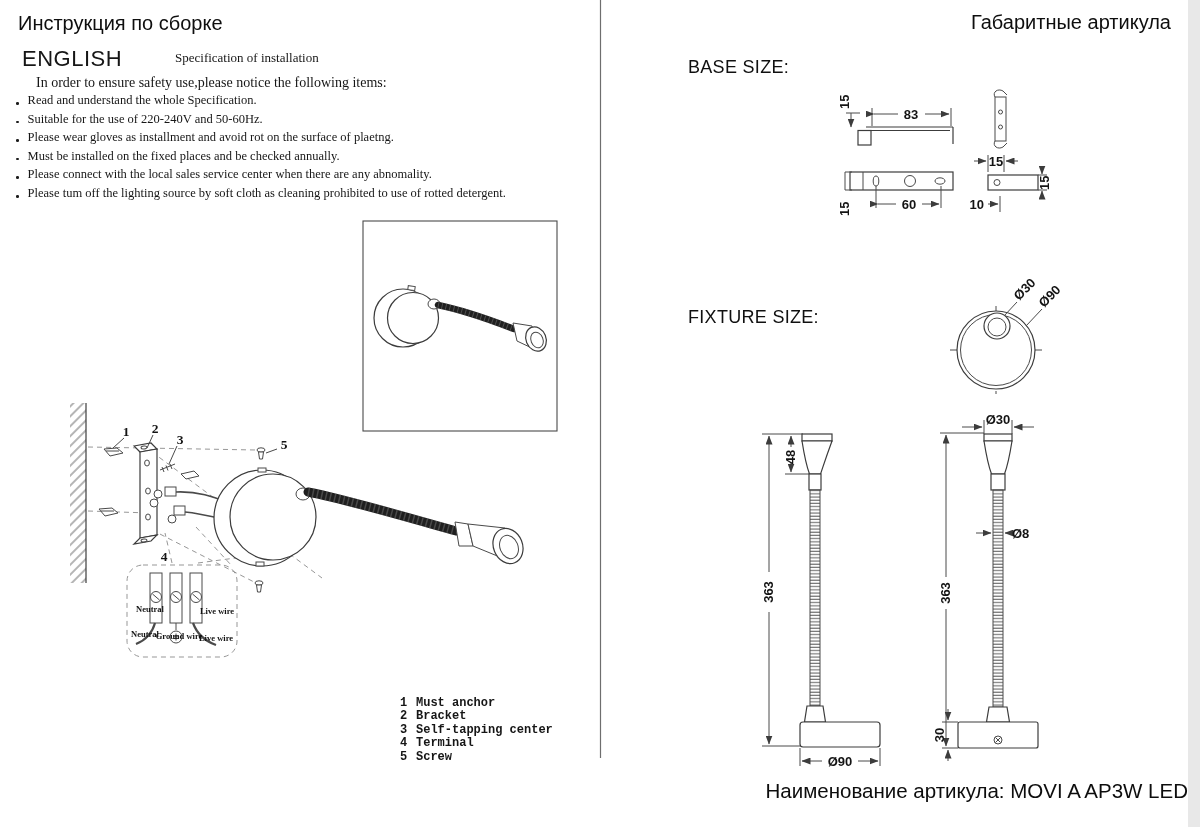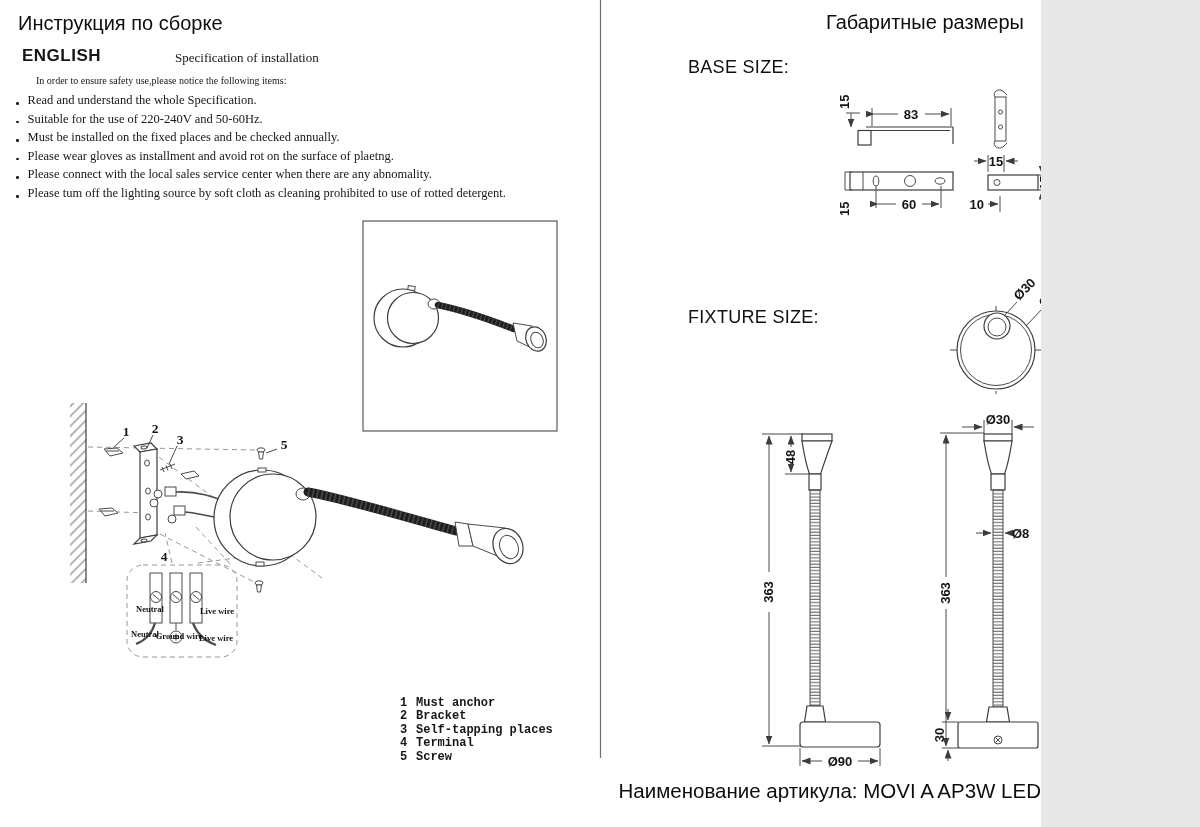--- a/index.html
+++ b/index.html
@@ -1,22 +1,22 @@
 <!DOCTYPE html>
 <html><head>
 <meta charset="utf-8">
 <style>
   html,body{margin:0;padding:0;background:#e8e8e8;}
-  .page{position:relative;width:1041px;height:827px;background:#ffffff;overflow:hidden;
+  .page{position:relative;width:1188px;height:827px;background:#ffffff;overflow:hidden;
         font-family:"Liberation Sans",sans-serif;color:#161616;}
   .abs{position:absolute;}
   .h-ru{font-size:20px;color:#0e0e0e;}
-  .h-eng{font-size:17px;font-weight:700;letter-spacing:.5px;}
+  .h-eng{font-size:22px;font-weight:400;letter-spacing:.5px;}
   .spec-head{font-family:"Liberation Serif",serif;font-size:13px;}
-  .spec-intro{font-family:"Liberation Serif",serif;font-size:10px;}
+  .spec-intro{font-family:"Liberation Serif",serif;font-size:14px;}
   .spec-list{list-style:none;margin:0;padding:0;}
   .spec-list li{display:flex;align-items:flex-start;height:18.6px;
         font-family:"Liberation Serif",serif;font-size:12.5px;}
   .spec-list .dot{width:2.6px;height:2.6px;background:#1c1c1c;border-radius:50%;
         margin:9px 9px 0 0;flex:none;}
   .size-head{font-size:18px;font-weight:400;letter-spacing:.3px;color:#101010;}
   .parts{font-family:"Liberation Mono","DejaVu Sans Mono",monospace;
         font-size:12px;font-weight:600;line-height:13.4px;}
   .parts .row{display:flex;}
   .parts .num{width:9px;}
@@ -31,41 +31,41 @@
   .thin{stroke:#4a4a4a;stroke-width:1;fill:none;}
   .dash{stroke:#979797;stroke-width:1;stroke-dasharray:5 4;fill:none;}
   .wf{fill:#ffffff;}
 </style>
 </head>
 <body>
 
 <div class="page">
 
   <div class="abs h-ru" style="left:18px;top:12px;">Инструкция по сборке</div>
-  <div class="abs h-ru" style="right:17px;top:11px;">Габаритные размеры</div>
+  <div class="abs h-ru" style="right:17px;top:11px;">Габаритные артикула</div>
   <div class="abs h-eng" style="left:22px;top:46px;">ENGLISH</div>
   <div class="abs spec-head" style="left:175px;top:50px;">Specification of installation</div>
   <div class="abs spec-intro" style="left:36px;top:75px;">In order to ensure safety use,please notice the following items:</div>
 
   <ul class="abs spec-list" style="left:16px;top:93px;">
     <li>
         <span class="dot"></span>
         <span>Read and understand the whole Specification.</span>
       </li>
     <li>
         <span class="dot"></span>
         <span>Suitable for the use of 220-240V and 50-60Hz.</span>
       </li>
     <li>
         <span class="dot"></span>
+        <span>Please wear gloves as installment and avoid rot on the surface of plaetng.</span>
+      </li>
+    <li>
+        <span class="dot"></span>
         <span>Must be installed on the fixed places and be checked annually.</span>
-      </li>
-    <li>
-        <span class="dot"></span>
-        <span>Please wear gloves as installment and avoid rot on the surface of plaetng.</span>
       </li>
     <li>
         <span class="dot"></span>
         <span>Please connect with the local sales service center when there are any abnomality.</span>
       </li>
     <li>
         <span class="dot"></span>
         <span>Please tum off the lighting source by soft cloth as cleaning prohibited to use of rotted detergent.</span>
       </li>
   </ul>
@@ -77,21 +77,21 @@
     <div class="row">
         <span class="num">1</span>
         <span class="nm">Must anchor</span>
       </div>
     <div class="row">
         <span class="num">2</span>
         <span class="nm">Bracket</span>
       </div>
     <div class="row">
         <span class="num">3</span>
-        <span class="nm">Self-tapping places</span>
+        <span class="nm">Self-tapping center</span>
       </div>
     <div class="row">
         <span class="num">4</span>
         <span class="nm">Terminal</span>
       </div>
     <div class="row">
         <span class="num">5</span>
         <span class="nm">Screw</span>
       </div>
   </div>

